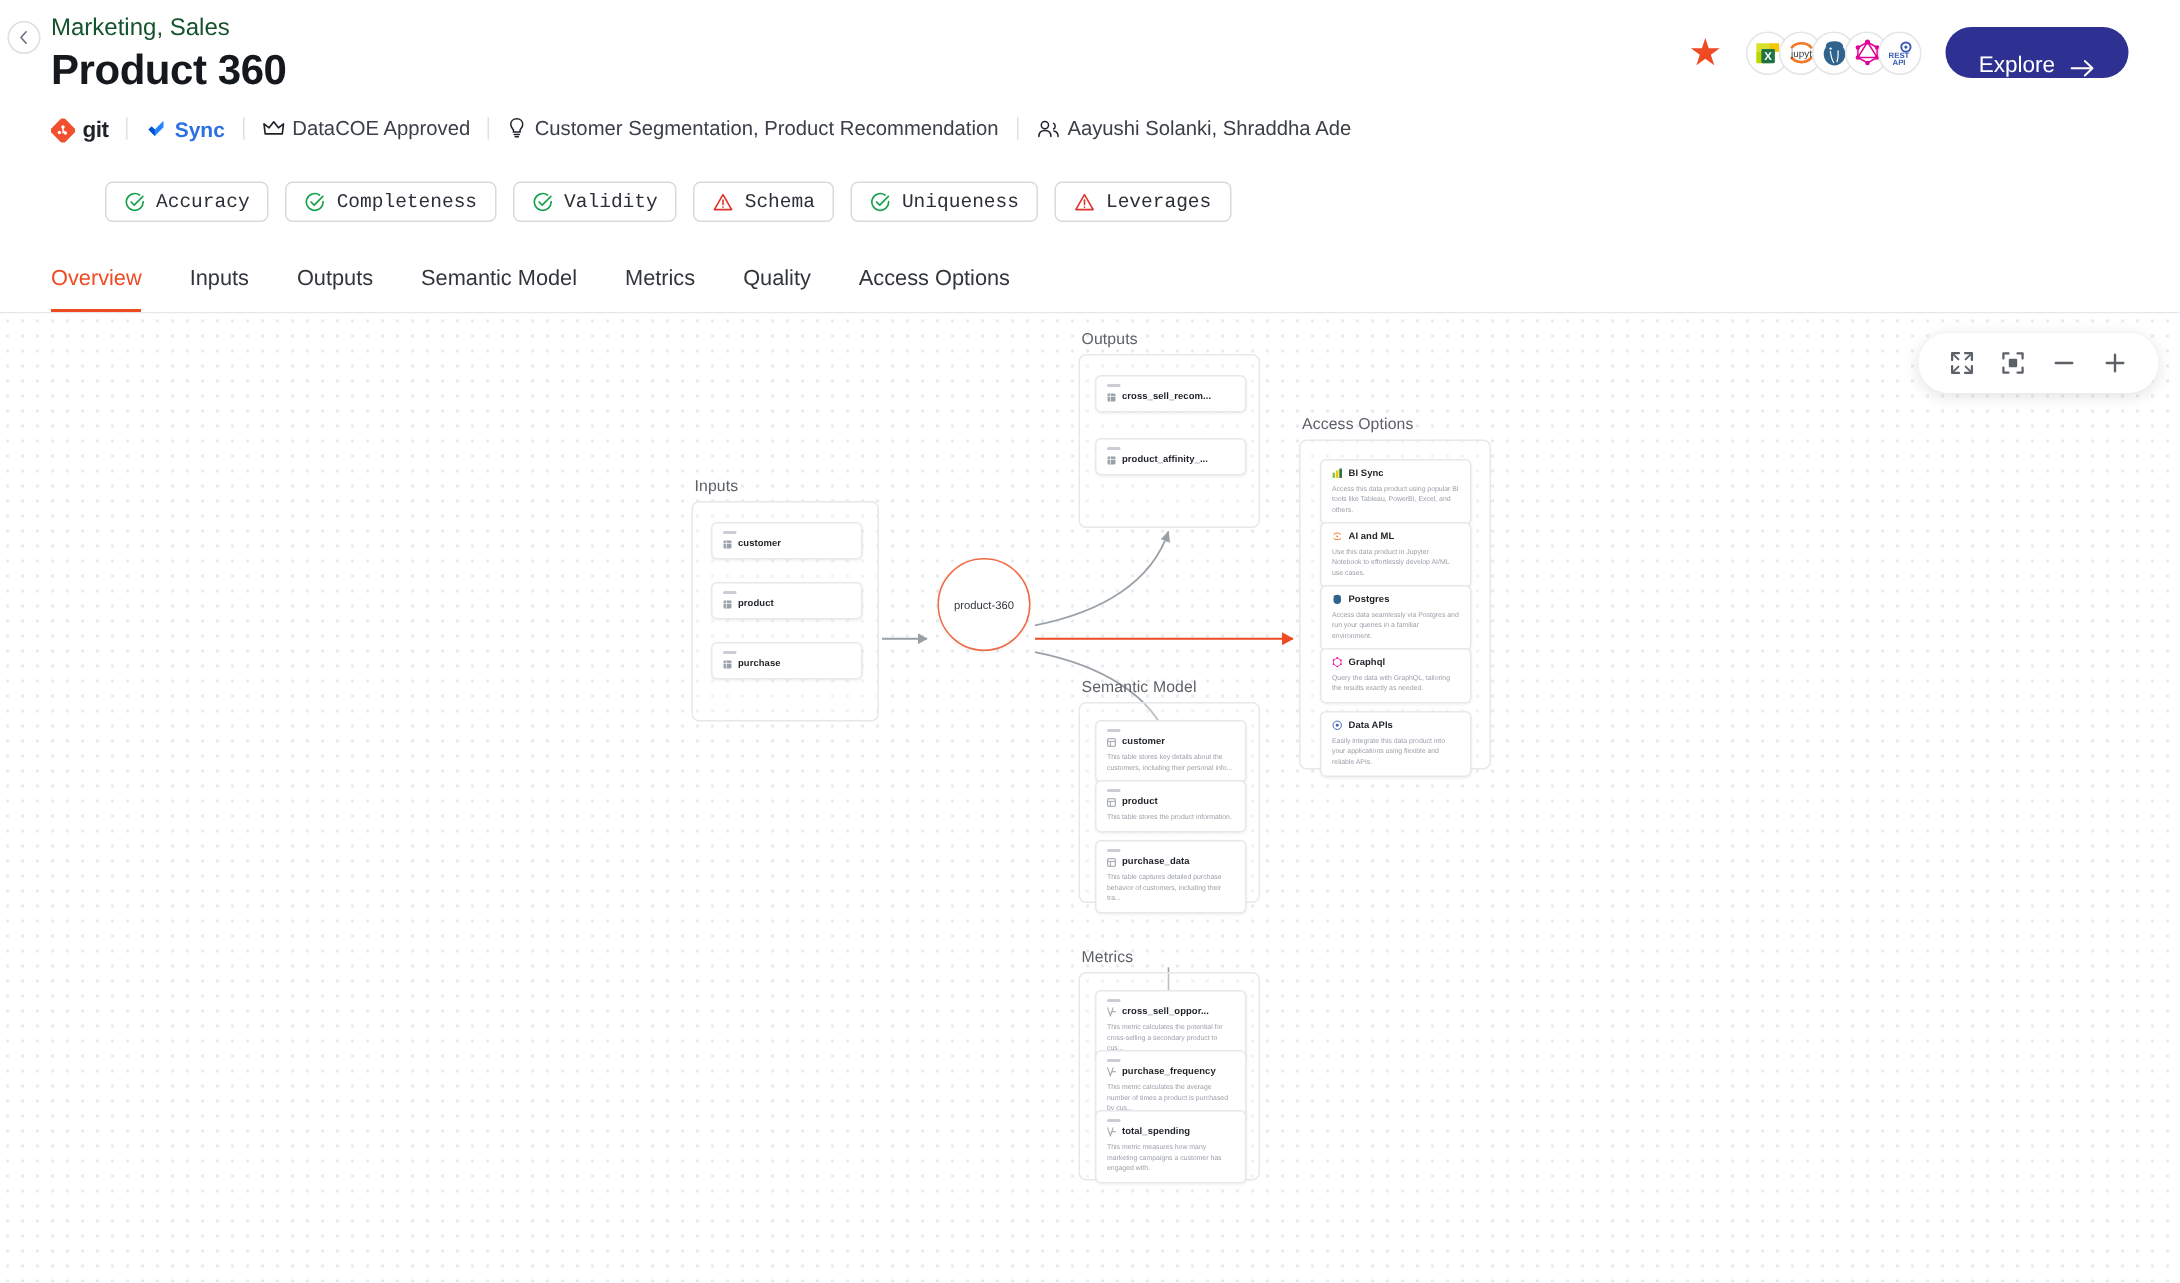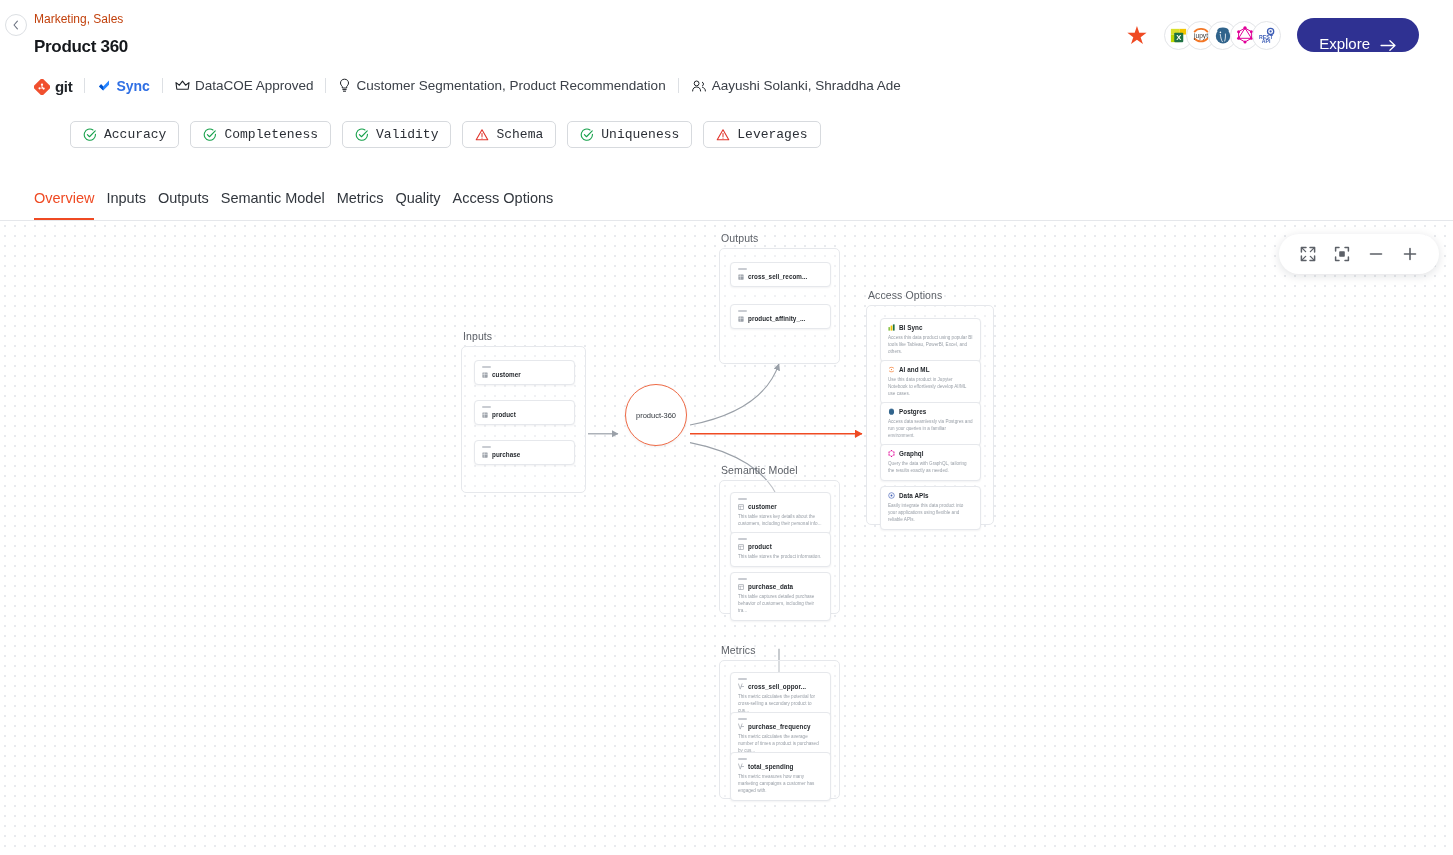--- a/index.html
+++ b/index.html
@@ -12,22 +12,22 @@
 
   
   .header { position: relative; padding: 10px 34px 0 34px; flex: 0 0 auto; }
   .back-btn {
     position: absolute; left: 5px; top: 14px;
     width: 22px; height: 22px; border-radius: 50%;
     border: 1px solid #dcdfe3; background: #fff;
     display: flex; align-items: center; justify-content: center; cursor: pointer;
   }
   .back-btn svg { display: block; }
-  .breadcrumb { font-size: 12px; color: #c2410c; line-height: 18px; padding-left: 0; }
-  .title { font-size: 17px; font-weight: bold; letter-spacing: -0.3px; line-height: 34px; color: #15181c; margin-top: 2px; }
+  .breadcrumb { font-size: 16px; color: #14532d; line-height: 18px; padding-left: 0; }
+  .title { font-size: 28px; font-weight: bold; letter-spacing: -0.3px; line-height: 34px; color: #15181c; margin-top: 2px; }
   .subtitle { font-size: 14.5px; color: #6b7280; line-height: 22px; max-width: 1010px; margin-top: 6px; }
 
   .meta-row { display: flex; align-items: flex-start; gap: 0; margin-top: 14px; font-size: 13.5px; color: #3b4048; }
   .meta-item { display: flex; align-items: center; gap: 5px; padding: 0 12px; }
   .meta-item:first-child { padding-left: 0; }
   .meta-sep { width: 1px; height: 15px; background: #dde0e4; }
   .git-txt { font-weight: bold; font-size: 15px; color: #1f2328; letter-spacing: -0.3px; }
   .jira-txt { color: #2f6fe4; font-weight: 600; font-size: 14px; }
 
   
@@ -50,21 +50,21 @@
     font-size: 8px; overflow: hidden; position: relative;
   }
   .av:first-child { margin-left: 0; }
   .explore-btn {
     background: #2f3192; color: #fff; border: none; border-radius: 17px;
     padding: 0 22px; height: 34px; font-size: 15px; cursor: pointer;
     display: flex; align-items: flex-end; gap: 10px; font-family: "Liberation Sans", sans-serif;
   }
 
   
-  .tabs { display: flex; gap: 12px; padding: 0 34px; margin-top: 42px; border-bottom: 1px solid #e5e7eb; flex: 0 0 auto; }
+  .tabs { display: flex; gap: 32px; padding: 0 34px; margin-top: 30px; border-bottom: 1px solid #e5e7eb; flex: 0 0 auto; }
   .tab { font-size: 14.5px; color: #31363d; padding-bottom: 12px; cursor: pointer; border-bottom: 2.5px solid transparent; }
   .tab.active { color: #ef4a23; border-bottom-color: #ef4a23; }
 
   
   .canvas {
     position: relative; flex: 1 1 auto; overflow: hidden; background: #ffffff;
     background-image: radial-gradient(circle, #e8eaee 1px, transparent 1.1px);
     background-size: 10px 10px;
   }
   .edges { position: absolute; inset: 0; width: 100%; height: 100%; pointer-events: none; }

